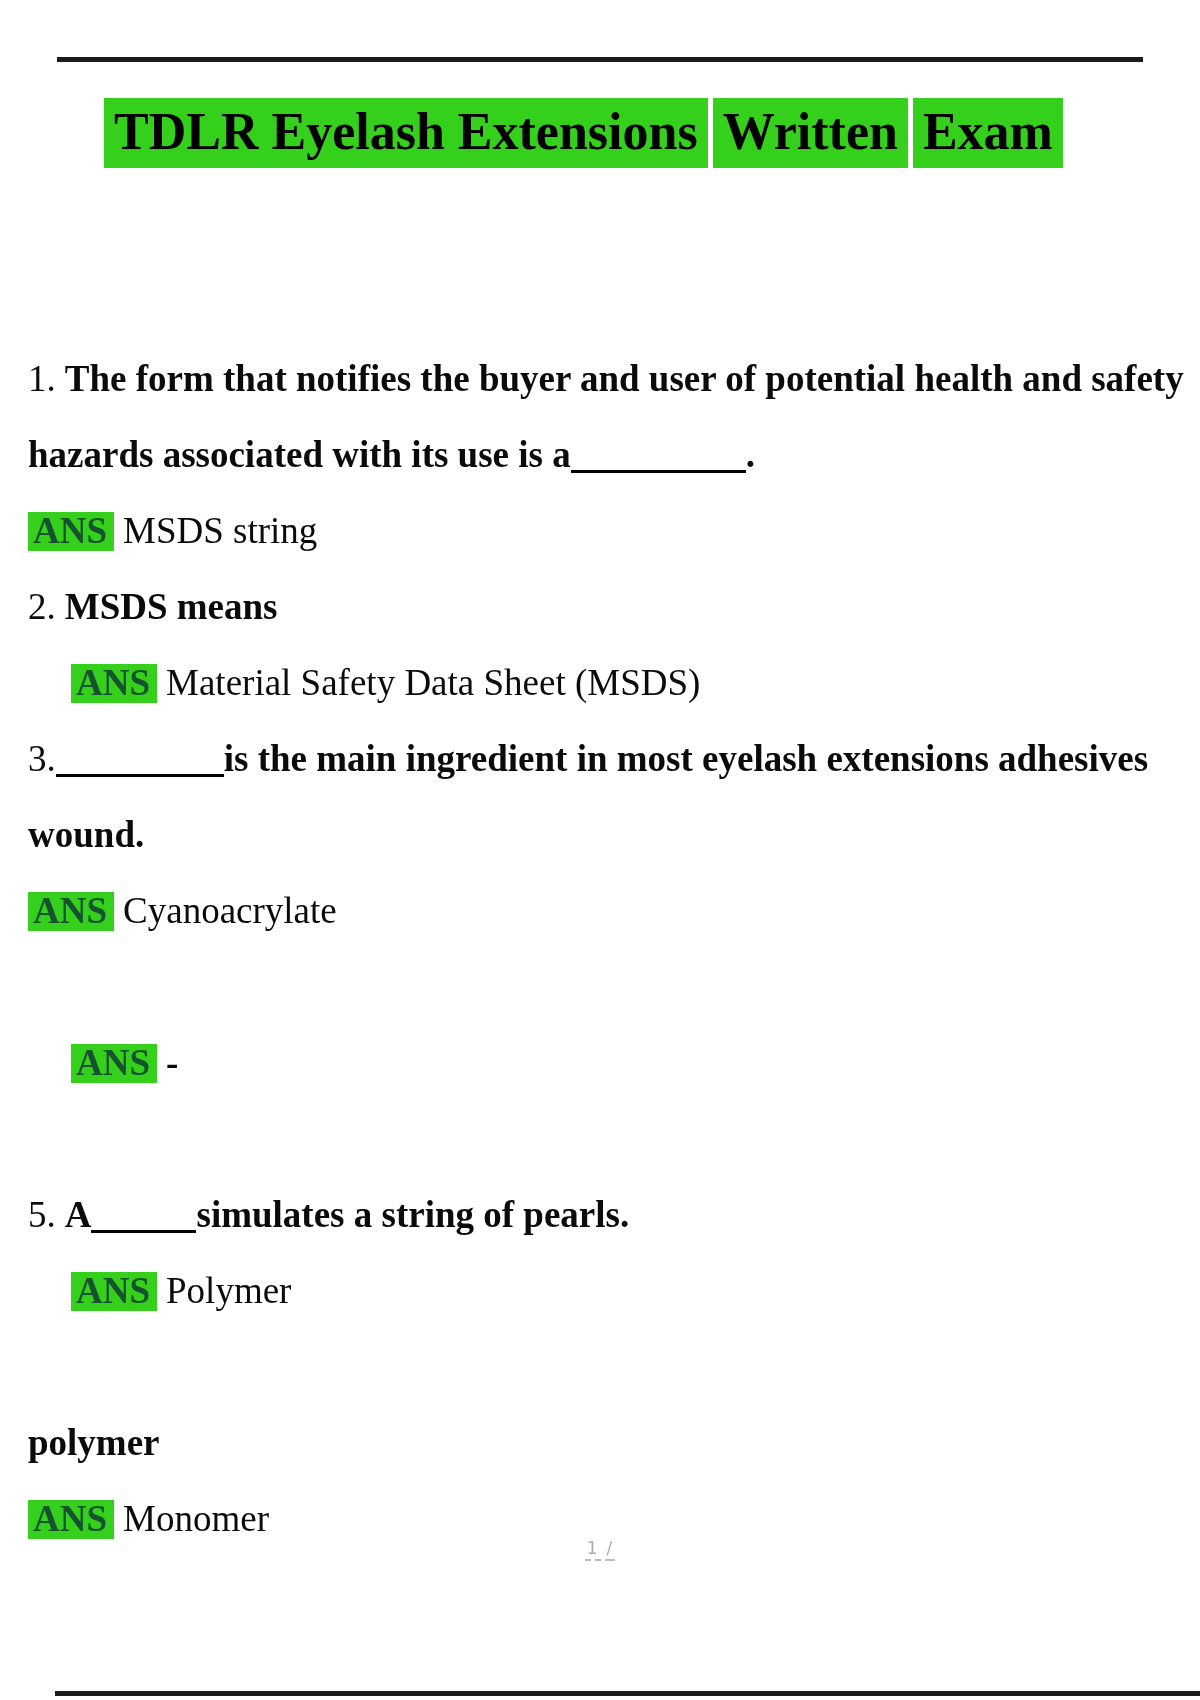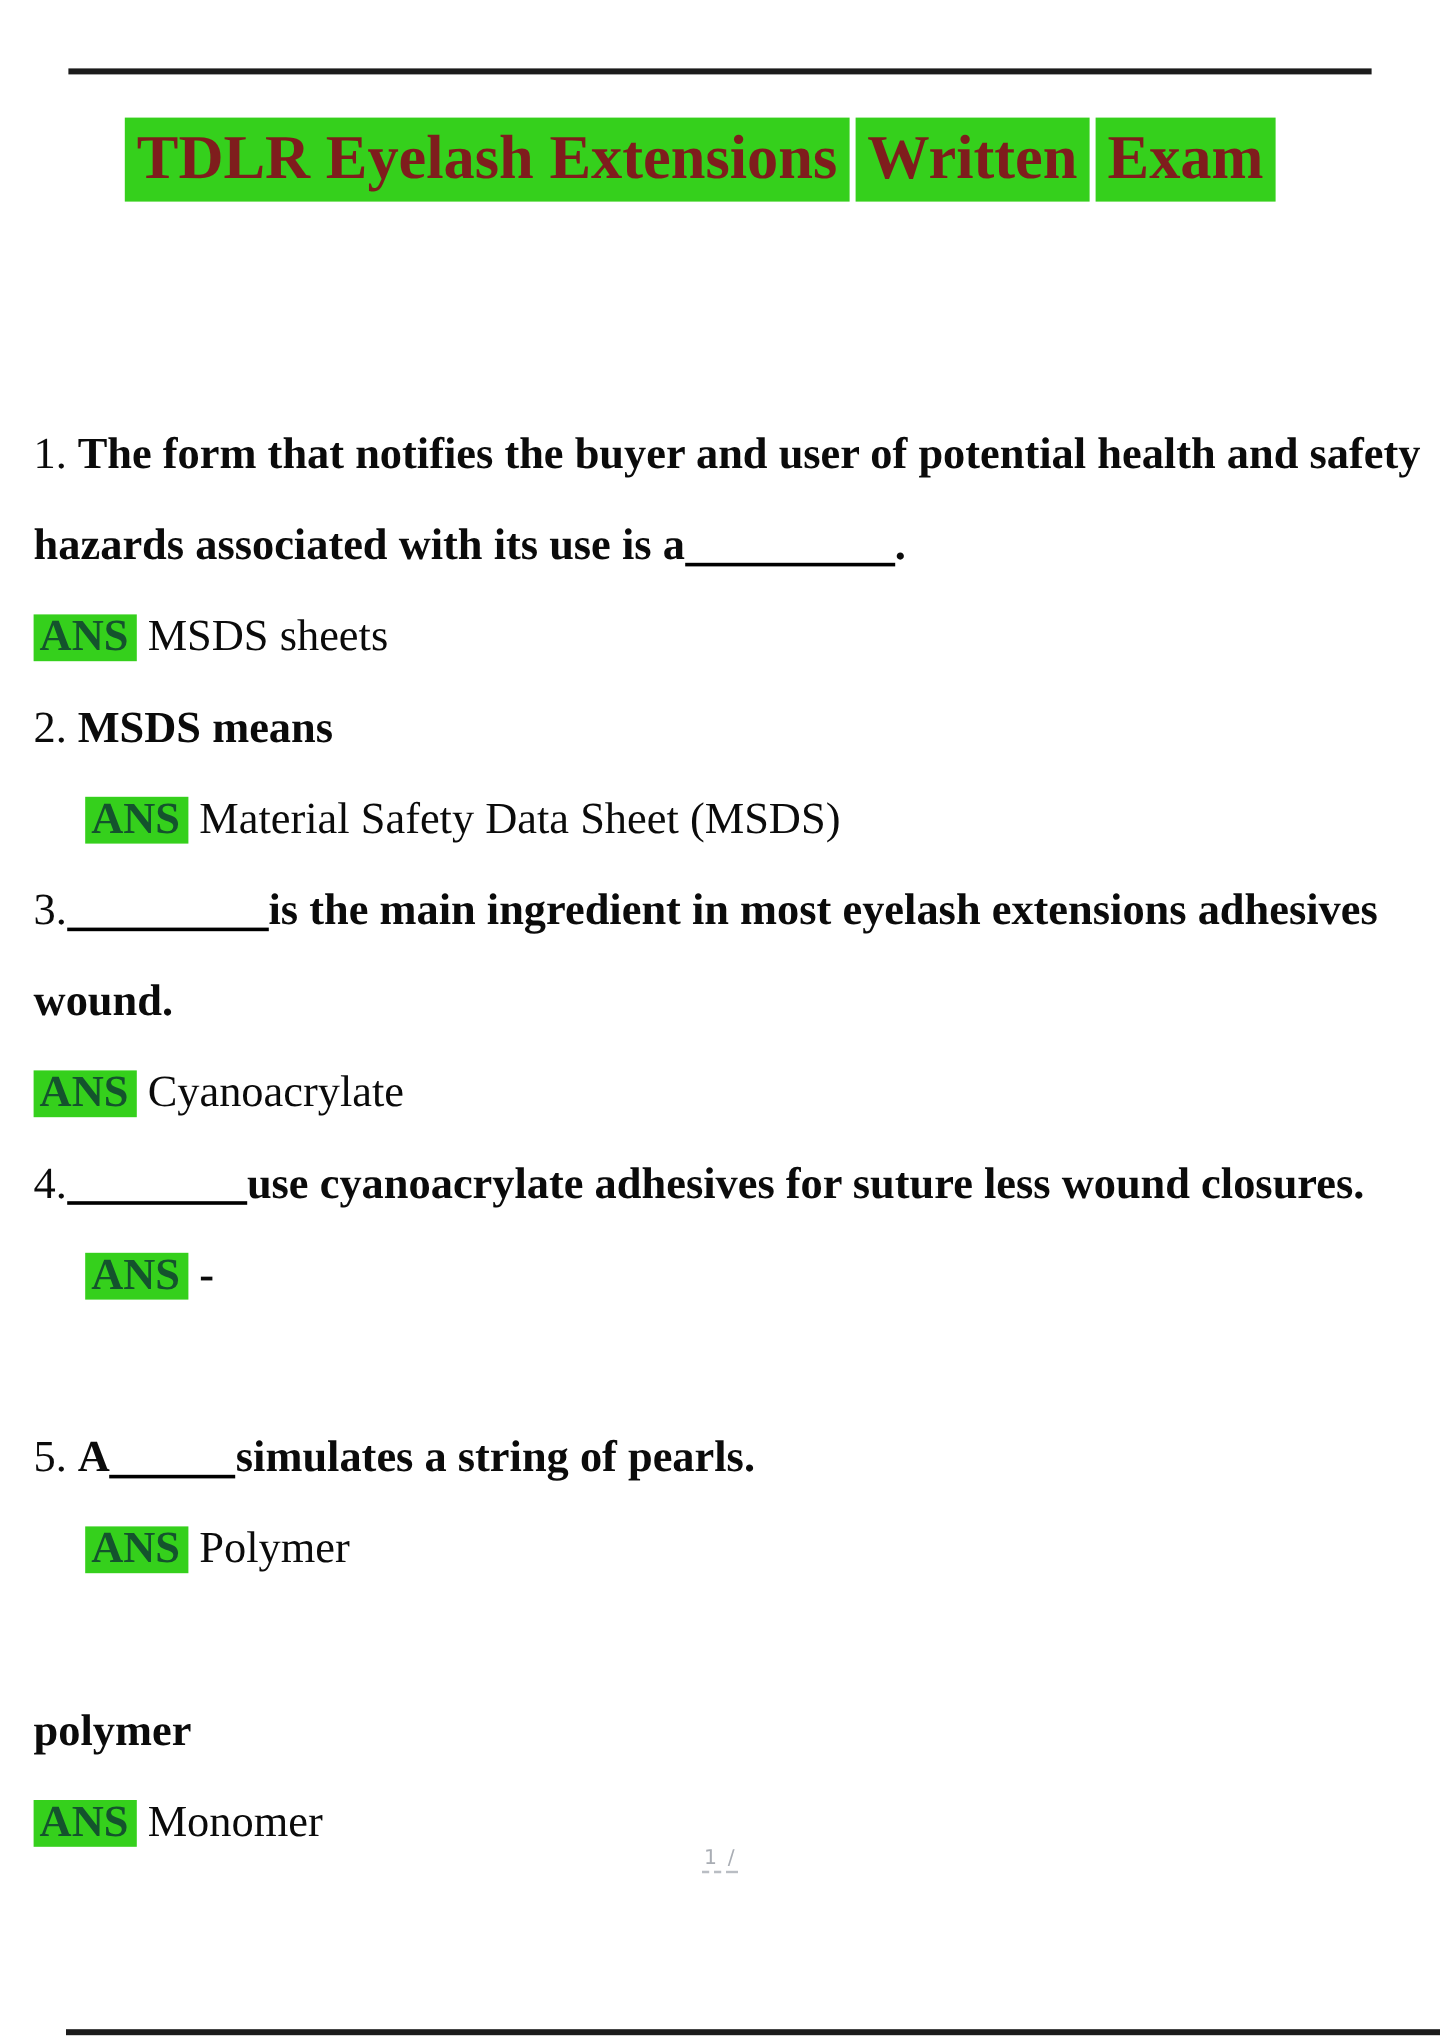--- a/index.html
+++ b/index.html
@@ -14,21 +14,21 @@
   .rule{position:absolute;background:#1b1b1b;}
   .rule-top{left:57px;top:57px;width:1086px;height:5px;}
   .rule-bottom{left:55px;top:1691px;width:1145px;height:5px;}
 
   .title{
     position:absolute;left:104px;top:98px;margin:0;
     font-size:52px;font-weight:700;line-height:62px;
     white-space:nowrap;letter-spacing:0px;color:#072b00;
   }
   .hl{background:var(--hl,#35d01c);}
-  .title .seg{display:inline-block;padding:3px 10px 5px 10px;margin-right:5px;color:#7f1d1d;}
+  .title .seg{display:inline-block;padding:3px 10px 5px 10px;margin-right:5px;color:#000000;}
 
   .line{
     position:absolute;left:28px;
     font-size:37px;line-height:40px;white-space:nowrap;
   }
   .line.indent{left:44px;padding-left:27px;}
   .bold{font-weight:700;}
   .qnum{font-weight:400;margin-right:9px;}
   .ans-chip{
     display:inline-block;background:var(--hl,#35d01c);
@@ -57,30 +57,29 @@
 <body>
 
 <div class="page">
 
   <div class="rule rule-top"></div>
 
   <h1 class="title"><span class="hl seg">TDLR Eyelash Extensions</span><span class="hl seg">Written</span><span class="hl seg">Exam</span></h1>
 
   <div class="line bold" style="top:359px"><span class="qnum">1.</span><span>The form that notifies the buyer and user of potential health and safety</span></div>
   <div class="line bold" style="top:435px"><span>hazards associated with its use is a</span><span class="blank blank-q1"></span><span>.</span></div>
-  <div class="line" style="top:511px"><span class="ans-chip">ANS</span><span>MSDS sheets</span></div>
+  <div class="line" style="top:511px"><span class="ans-chip">ANS</span><span>MSDS string</span></div>
 
   <div class="line" style="top:587px"><span class="qnum">2.</span><span class="bold">MSDS means</span></div>
   <div class="line indent" style="top:663px"><span class="ans-chip">ANS</span><span>Material Safety Data Sheet (MSDS)</span></div>
 
   <div class="line" style="top:739px"><span class="qnum" style="margin-right:0">3.</span><span class="blank blank-q3"></span><span class="bold">is the main ingredient in most eyelash extensions adhesives</span></div>
   <div class="line bold" style="top:815px"><span>wound.</span></div>
   <div class="line" style="top:891px"><span class="ans-chip">ANS</span><span>Cyanoacrylate</span></div>
 
-  <div class="line" style="top:967px"><span class="qnum" style="margin-right:0">4.</span><span class="blank blank-q4"></span><span class="bold">use cyanoacrylate adhesives for suture less wound closures.</span></div>
   <div class="line indent" style="top:1043px"><span class="ans-chip">ANS</span><span class="bold">-</span></div>
 
   <div class="line" style="top:1195px"><span class="qnum">5.</span><span class="bold">A</span><span class="blank blank-q5"></span><span class="bold">simulates a string of pearls.</span></div>
   <div class="line indent" style="top:1271px"><span class="ans-chip">ANS</span><span>Polymer</span></div>
 
   <div class="line bold" style="top:1423px"><span>polymer</span></div>
   <div class="line" style="top:1499px"><span class="ans-chip">ANS</span><span>Monomer</span></div>
 
   <div class="footer"><span class="pg">1</span><span class="pg">/</span></div>
 

